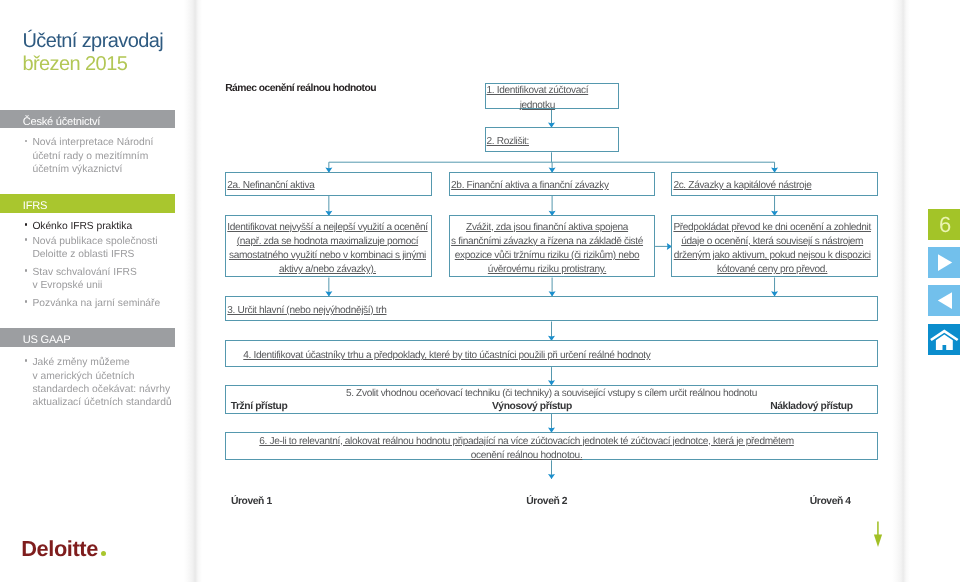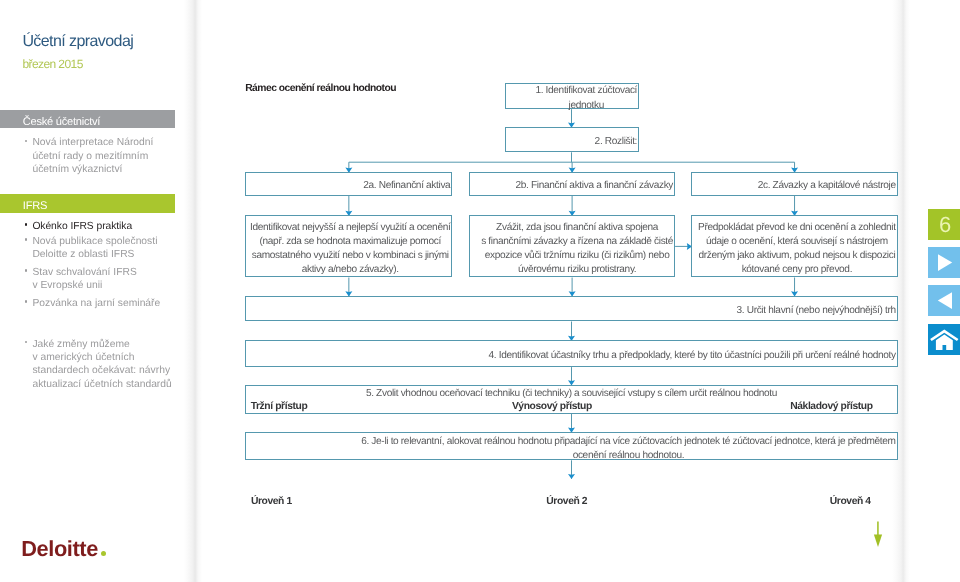--- a/index.html
+++ b/index.html
@@ -13,22 +13,22 @@
   
   .fold{position:absolute;top:0;height:582px;pointer-events:none;}
   #fold-left{left:184px;width:18px;
     background:linear-gradient(to right,#ffffff 0%,#fafafa 20%,#f1f1f1 48%,#e8e8e8 62%,#f7f7f7 78%,#ffffff 100%);}
   #fold-right{left:892px;width:18px;
     background:linear-gradient(to right,#ffffff 0%,#fbfbfb 22%,#f3f3f3 50%,#ebebeb 62%,#f9f9f9 80%,#ffffff 100%);}
 
   
   #sidebar{position:absolute;left:0;top:0;width:189px;height:582px;}
   #masthead{position:absolute;left:22.4px;top:30px;width:185px;}
-  .mh-l1{font-size:16px;line-height:23px;color:#2e5a80;letter-spacing:-0.58px;white-space:nowrap;}
-  .mh-l2{font-size:12px;line-height:23px;color:#b2c755;letter-spacing:-0.58px;white-space:nowrap;}
+  .mh-l1{font-size:20px;line-height:23px;color:#2e5a80;letter-spacing:-0.58px;white-space:nowrap;}
+  .mh-l2{font-size:20px;line-height:23px;color:#b2c755;letter-spacing:-0.58px;white-space:nowrap;}
 
   .sec{position:absolute;left:0;width:189px;}
   .sec-bar{height:18.6px;width:175px;display:block;}
   .sec-bar span{display:block;padding:2.9px 0 0 22.8px;font-size:11.1px;line-height:18.6px;
      color:#ffffff;font-weight:normal;letter-spacing:-0.25px;}
   .bar-gray{background:#9c9ea1;}
   .bar-green{background:#a9c62e;}
   ul.items{list-style:none;margin:0;padding:0;}
   ul.items li{position:relative;padding:0 4px 0 9.1px;margin:0 0 4.2px 23.3px;white-space:pre-line;
      font-size:10.3px;line-height:13.4px;color:#9b9b9d;letter-spacing:0.01px;}
@@ -48,27 +48,27 @@
   .navbtn{position:absolute;left:927.8px;width:34px;height:31px;}
   #nav-page{top:208.8px;background:#a3c428;}
   #nav-page span{display:block;text-align:center;font-size:22px;line-height:31.5px;
      color:#eaf4b2;letter-spacing:-0.5px;font-weight:300;}
   #nav-next{top:247.3px;background:#72c0ec;}
   #nav-prev{top:285px;background:#72c0ec;}
   #nav-home{top:323.5px;background:#0b8dcd;}
   .navbtn svg{display:block;}
 
   
-  #diagram{position:absolute;left:0;top:0;width:782px;height:582px;margin-left:20px;}
+  #diagram{position:absolute;left:0;top:0;width:782px;height:582px;}
   #dg-title{position:absolute;left:225.2px;top:82.3px;font-size:10.3px;font-weight:bold;
      color:#231f20;letter-spacing:-0.5px;line-height:13px;white-space:nowrap;}
   .bx{position:absolute;border:1px solid #5598ae;background:#fff;box-sizing:border-box;
      color:#595a5c;font-size:10.1px;line-height:14.2px;text-align:center;letter-spacing:-0.34px;}
   .bx .in{display:block;padding:0 1px;white-space:pre-line;}
-  .bx.vc{display:flex;align-items:center;justify-content:flex-end;}
+  .bx.vc{display:flex;align-items:center;justify-content:flex-start;text-decoration:underline;}
   .bx.vc .in{position:relative;top:2.6px;}
   svg#wires{position:absolute;left:0;top:0;width:960px;height:582px;overflow:visible;}
   .lbl{position:absolute;font-size:10.3px;font-weight:bold;color:#353638;line-height:11px;letter-spacing:-0.4px;white-space:nowrap;}
 </style>
 </head>
 <body>
 
 <div id="page">
 
   <div id="sidebar">
@@ -96,20 +96,23 @@
           <span>České účetnictví</span>
         </div>
       <ul class="items" style="margin-top:8px">
         <li>Nová interpretace Národní
 účetní rady o mezitímním
 účetním výkaznictví</li>
       </ul>
     </div>
 
     <div class="sec" style="top:328px">
+      <div class="sec-bar bar-gray">
+          <span>US GAAP</span>
+        </div>
       <ul class="items" style="margin-top:9.5px">
         <li>Jaké změny můžeme
 v amerických účetních
 standardech očekávat: návrhy
 aktualizací účetních standardů</li>
       </ul>
     </div>
 
     <div id="logo">
       <span class="word">Deloitte</span><span class="word dot">.</span>
@@ -221,21 +224,21 @@
         <span class="in">4. Identifikovat účastníky trhu a předpoklady, které by tito účastníci použili při určení reálné hodnoty</span>
       </div>
 
     <div class="bx" style="left:225.3px;top:384.8px;width:652.4px;height:28.9px;">
       <span class="in" style="padding-top:1.2px;display:block">5. Zvolit vhodnou oceňovací techniku (či techniky) a související vstupy s cílem určit reálnou hodnotu</span>
     </div>
     <div class="lbl" style="left:230.7px;top:401px;">Tržní přístup</div>
     <div class="lbl" style="left:491.9px;top:401px;">Výnosový přístup</div>
     <div class="lbl" style="left:770.2px;top:401px;">Nákladový přístup</div>
 
-    <div class="bx vc" style="left:225.3px;top:432.2px;width:652.4px;height:28.1px;">
+    <div class="bx vc" style="left:225.3px;top:432.2px;width:652.4px;height:28.1px;padding-left:32px;">
         <span class="in">6. Je-li to relevantní, alokovat reálnou hodnotu připadající na více zúčtovacích jednotek té zúčtovací jednotce, která je předmětem
 ocenění reálnou hodnotou.</span>
       </div>
 
     <div class="lbl" style="left:230.9px;top:495.6px;">Úroveň 1</div>
     <div class="lbl" style="left:526.3px;top:495.6px;">Úroveň 2</div>
     <div class="lbl" style="left:809.8px;top:495.6px;">Úroveň 4</div>
   </div>
 
   <svg id="scroll-arrow" style="position:absolute;left:868px;top:519px;" width="22" height="30" viewBox="0 0 22 30">

